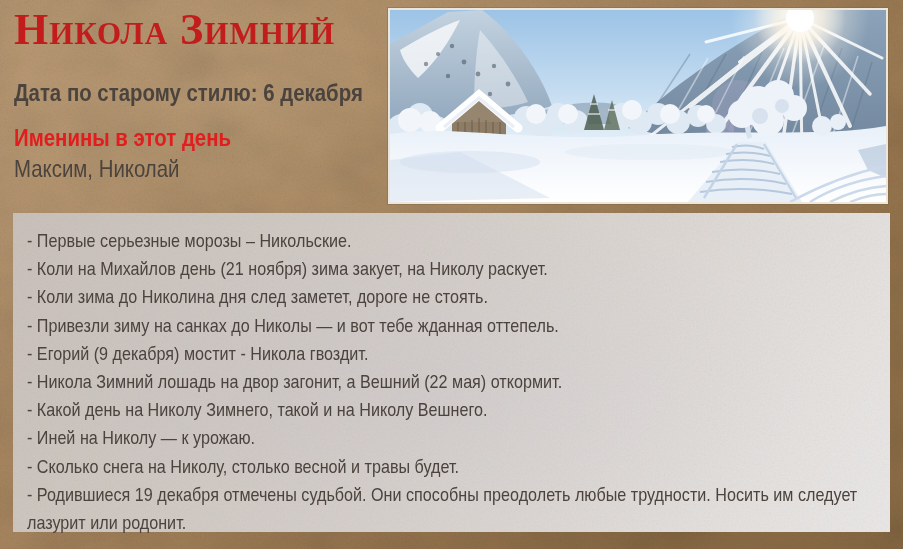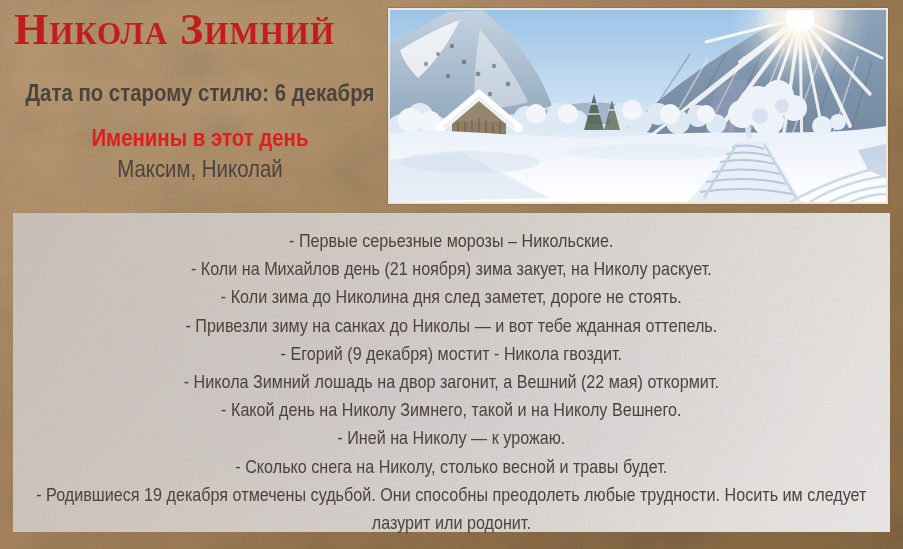--- a/index.html
+++ b/index.html
@@ -3,21 +3,20 @@
 <meta charset="utf-8">
 <style>
   html,body{margin:0;padding:0;}
   .page{
     position:relative; width:903px; height:549px; overflow:hidden;
     font-family:"Liberation Sans", sans-serif;
     background:
       radial-gradient(130% 130% at 28% 18%, rgba(255,235,200,0.18) 0%, rgba(0,0,0,0) 55%),
       radial-gradient(140% 140% at 70% 90%, rgba(60,35,10,0.22) 0%, rgba(0,0,0,0) 60%),
       linear-gradient(115deg,#b2906a 0%, var(--parchment-brown,#a8855c) 45%, #9a7950 100%);
-    text-align: center;
   }
   svg.tex{position:absolute; inset:0; pointer-events:none; z-index:1;}
   .tex-mottle{opacity:.30; mix-blend-mode:multiply;}
   .tex-grain{opacity:.16; mix-blend-mode:multiply;}
   .head{position:absolute; left:14px; top:0; width:372px; z-index:2;}
   .title{
     margin:0; position:absolute; left:0; top:6px; white-space:nowrap;
     font-family:"Liberation Serif", serif; font-weight:bold; font-variant:small-caps;
     font-size:44px; line-height:48px; letter-spacing:1px;
     color:var(--title-red,#c31c1c);

